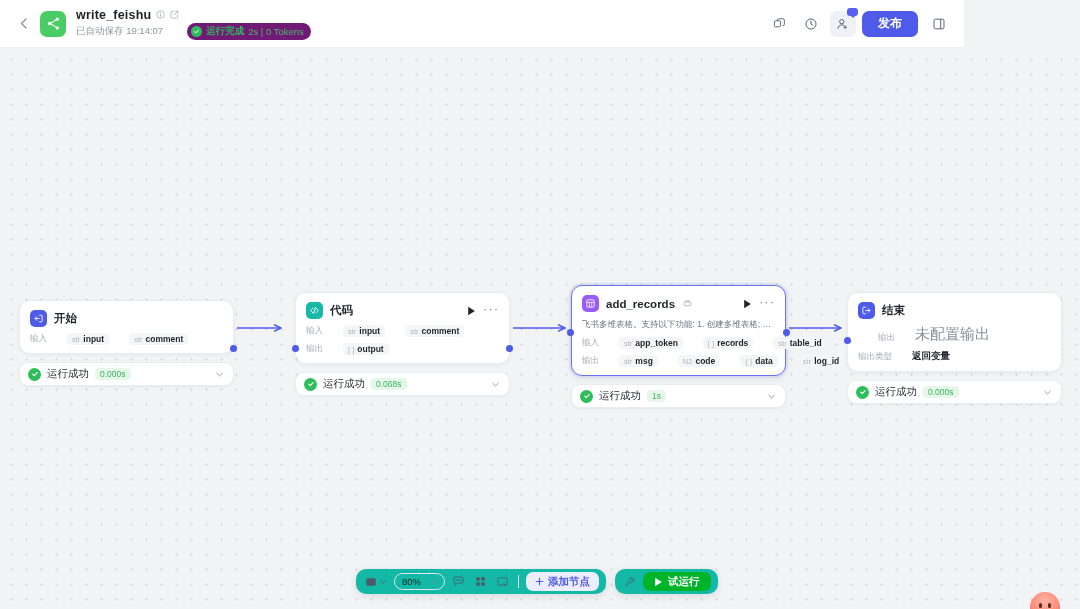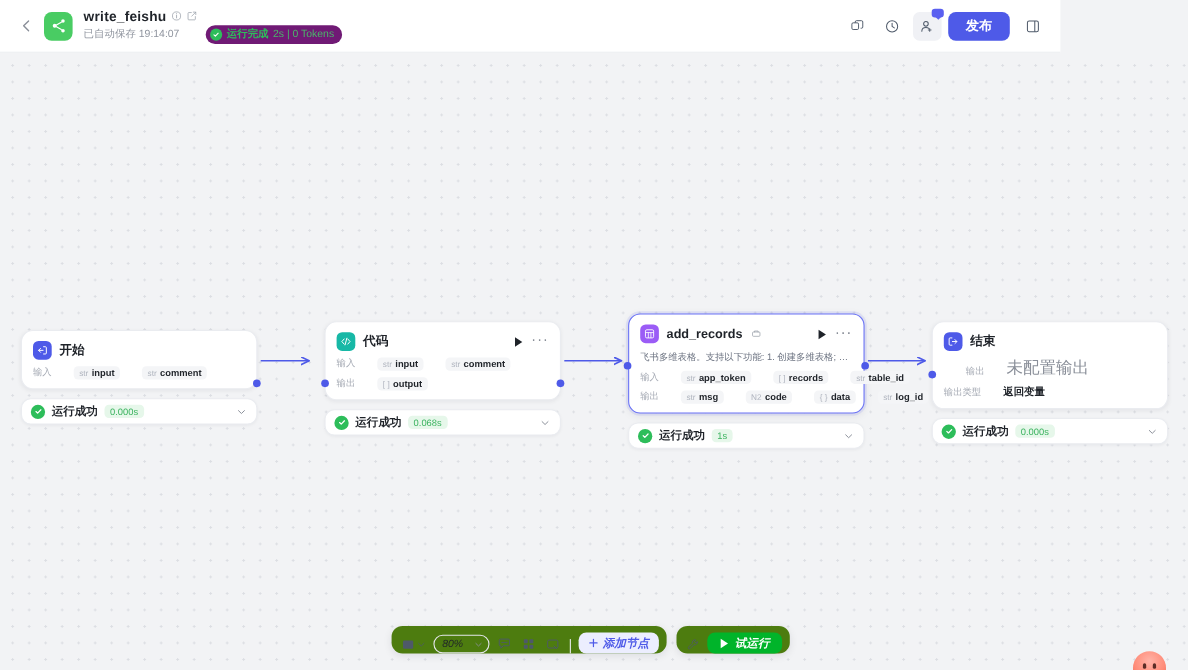--- a/index.html
+++ b/index.html
@@ -130,40 +130,40 @@
   .status-bar {
     margin-top: 8px; background: #fff; border: 1px solid #eaecf0;
     border-radius: 9px; height: 24px;
     display: flex; align-items: center; padding: 0 9px 0 8px; gap: 6px;
     box-shadow: 0 1px 3px rgba(20,24,40,.05);
   }
   .st-check {
     width: 13px; height: 13px; border-radius: 50%; background: #2dbd5a; flex: none;
     display: flex; align-items: center; justify-content: center;
   }
-  .st-text { font-size: 10.5px; color: #1f2329; font-weight: bold; }
+  .st-text { font-size: 10.5px; color: #1f2329; font-weight: normal; }
   .st-time {
     font-size: 8.5px; color: #3bb35f; background: #e6f7ea;
     padding: 1px 5px; border-radius: 4px; text-align: center;
   }
   .st-spacer { flex: 1; }
   .st-caret { color: #8a8f99; display: flex; align-items: center; cursor: pointer; }
 
   
   .port { position: absolute; width: 7px; height: 7px; border-radius: 50%; background: #4e5ae8; }
 
   
   .bottom-bar {
     position: absolute; left: 356px; top: 569px;
     display: flex; align-items: center; gap: 9px; z-index: 30;
   }
   .bar-group {
-    background: #4d7c0f; border-radius: 10px; height: 25px;
+    background: #14b8a6; border-radius: 10px; height: 25px;
     box-shadow: 0 2px 8px rgba(20,24,40,.10);
-    display: flex; align-items: flex-end; padding: 0 7px; gap: 5px; font-style: italic;
+    display: flex; align-items: center; padding: 0 7px; gap: 5px;
   }
   .bar-btn {
     display: flex; align-items: center; gap: 2px; color: #4e5969;
     cursor: pointer; padding: 2px 2px; border-radius: 4px;
   }
   .zoom-select {
     display: flex; align-items: center; gap: 10px;
     border: 1px solid #e4e6eb; border-radius: 11px;
     height: 17px; padding: 0 5px 0 7px; cursor: pointer;
   }

